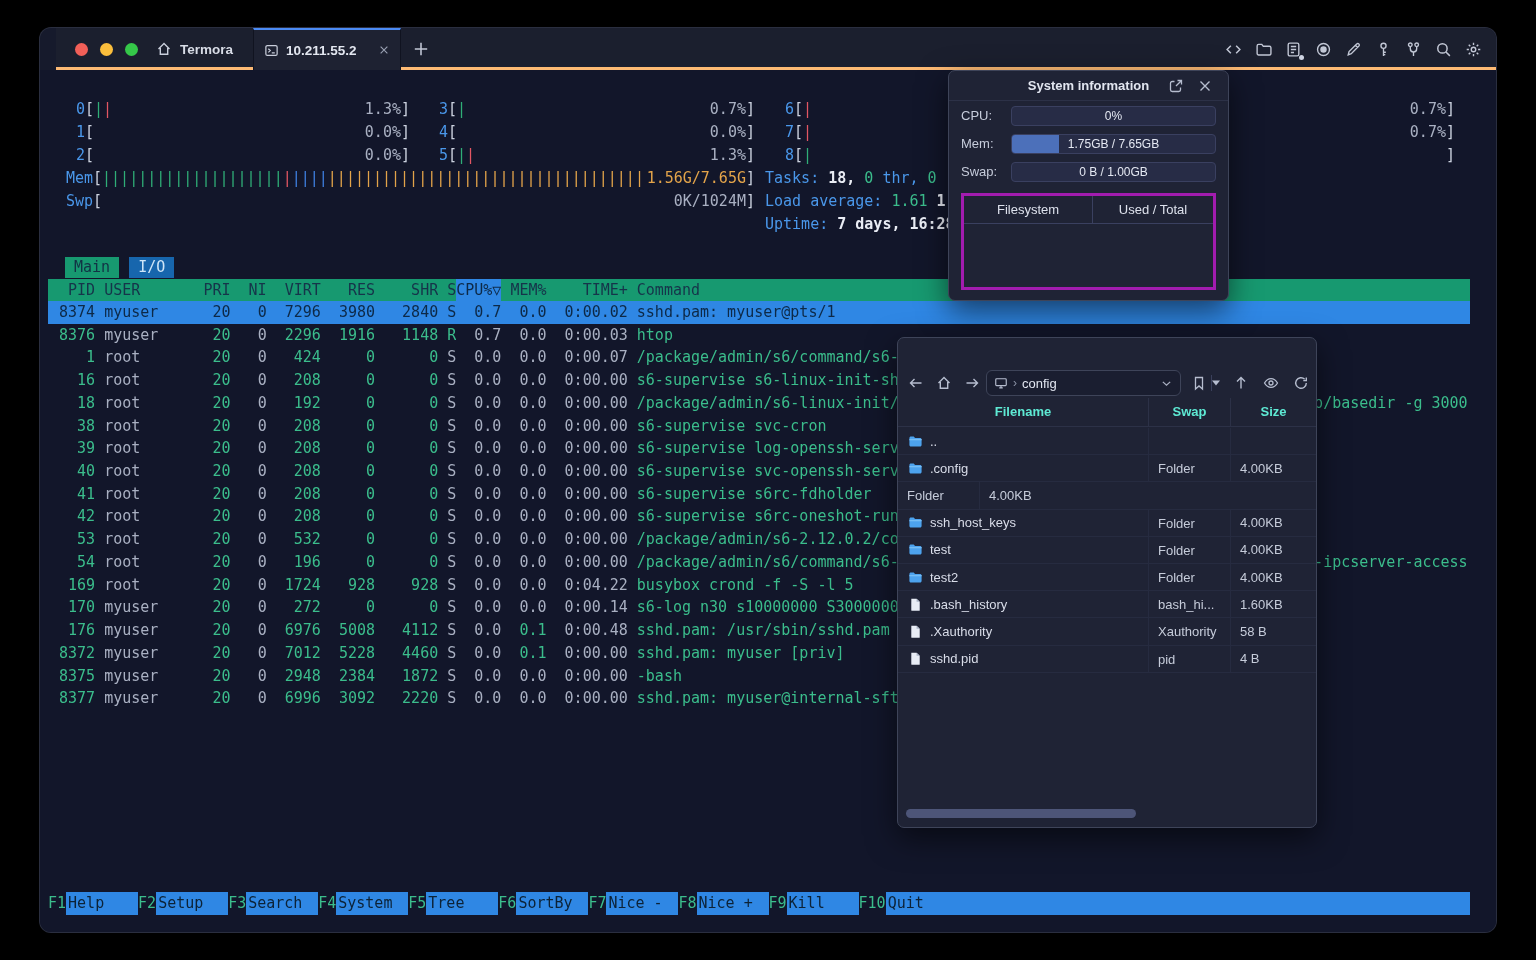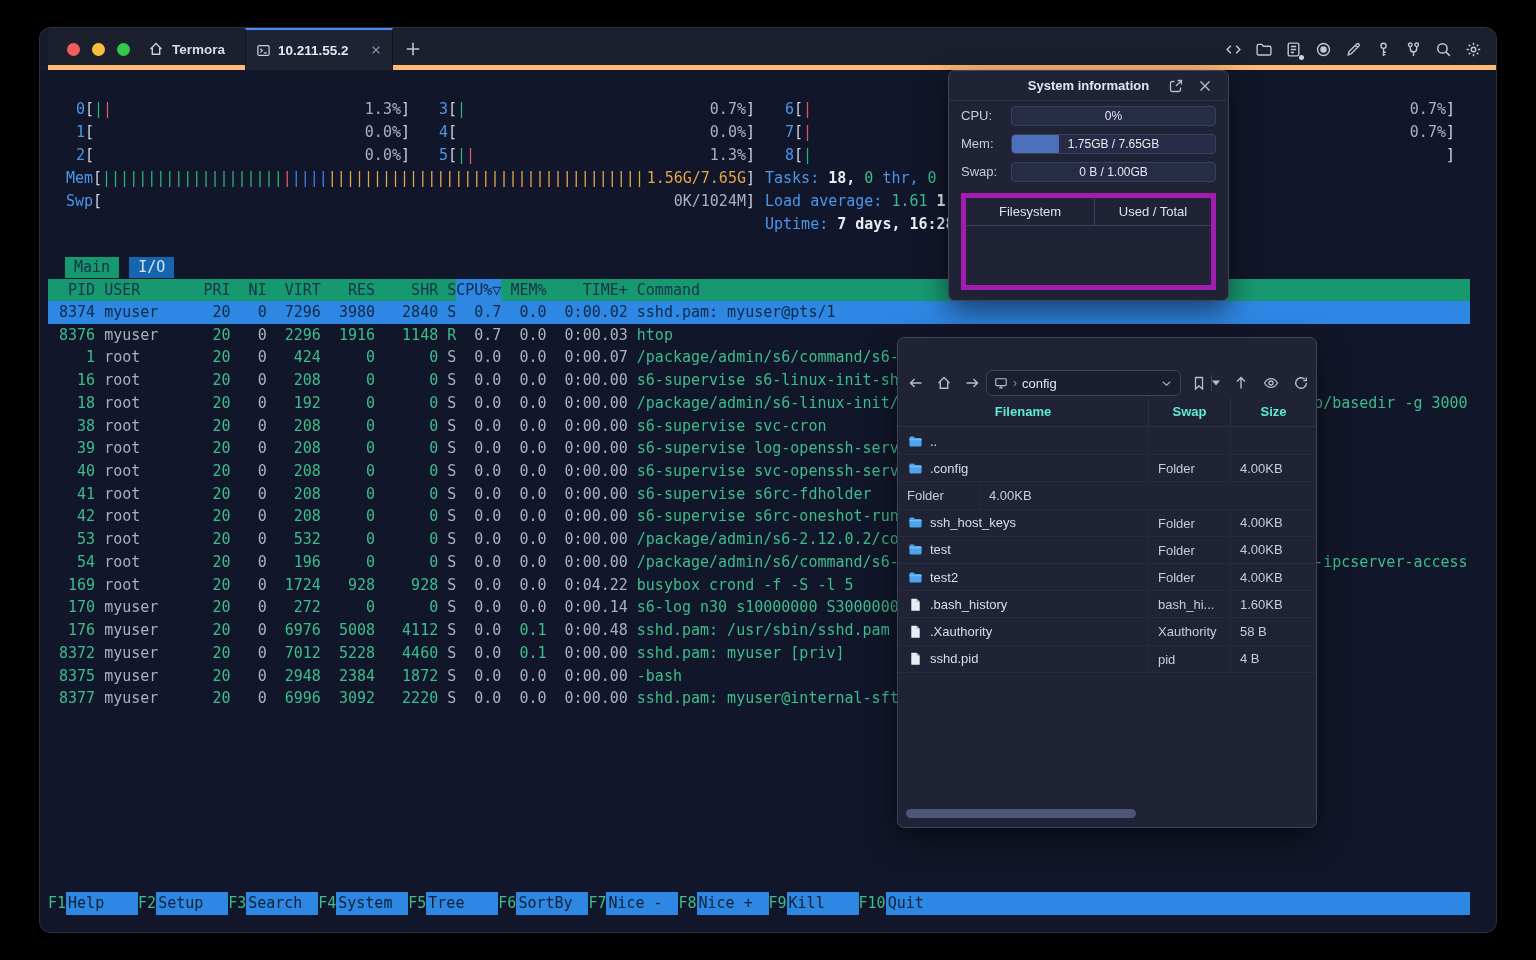--- a/index.html
+++ b/index.html
@@ -6,22 +6,22 @@
     --grn:#3bbd8c; --gry:#a9b0c2; --wht:#e9ecf4; --lbl:#4a97ea; --org:#e3a44a;
     --red:#e25663; --blu:#3f7fe0; --hdr:#179970; --sel:#2f87e4; --dark:#0d2947;
     --panel:#1f2335; --pborder:#3e4459; --chrome:#1b1f2e; --termbg:#12162a;
   }
   *{box-sizing:border-box}
   body{margin:0;background:#000;width:1536px;height:960px;position:relative;
        font-family:"Liberation Sans",sans-serif;overflow:hidden}
   .window{position:absolute;left:40px;top:28px;width:1456px;height:904px;background:#161a2c;
           border-radius:11px;overflow:hidden;box-shadow:0 0 0 1px #2a2e3f}
   
-  .titlebar{position:absolute;left:8px;top:0;right:0;height:42px;background:var(--chrome);
-            border-bottom:5px solid #fdba74}
+  .titlebar{position:absolute;left:16px;top:0;right:0;height:42px;background:var(--chrome);
+            border-bottom:3px solid #fdba74}
   .traffic{position:absolute;left:19px;top:15px;display:flex;gap:12px}
   .tl{width:13px;height:13px;border-radius:50%;display:inline-block}
   .tl.r{background:#f25f58}.tl.y{background:#fbbe3c}.tl.g{background:#35c749}
   .apphome{position:absolute;left:100px;top:0;height:42px;display:flex;align-items:center;gap:8px;
            color:#d8dce6;font-size:13.5px;font-weight:600}
   .tab{position:absolute;left:197px;top:0;width:148px;height:42px;background:#1e2232;
        border-top:2px solid #4b8bf5;border-left:1px solid #101320;border-right:1px solid #101320;
        display:flex;align-items:center;gap:7px;padding:0 10px;color:#e3e7f0;font-size:13.5px;font-weight:600}
   .tabclose{margin-left:auto;width:12px;height:12px;color:#9aa1b3}
   .plusbtn{position:absolute;left:356px;top:12px;width:18px;height:18px;color:#c2c7d5}
@@ -79,21 +79,21 @@
   .picon{position:absolute;width:16px;height:16px;color:#b6bdcf;top:7px}
   
   #sysinfo{left:908px;top:42px;width:281px;height:231px}
   #si-open{right:44px}#si-close{right:15px}
   .sirow{position:absolute;left:12px;right:12px;height:20px}
   .silabel{position:absolute;left:0;top:2px;font-size:13px;color:#c6ccdb}
   .sibar{position:absolute;left:50px;right:0;top:0;height:20px;background:#272c46;
          border:1px solid #3a4060;border-radius:4px;overflow:hidden}
   .sifill{position:absolute;left:0;top:0;bottom:0;background:#4c70ba}
   .sitext{position:absolute;left:0;right:0;top:0;line-height:19px;text-align:center;font-size:12px;color:#e4e8f2}
-  .fstable{position:absolute;left:12px;right:12px;top:122px;bottom:10px;border:5px solid #a21caf}
+  .fstable{position:absolute;left:12px;right:12px;top:122px;bottom:10px;border:3px solid #a21caf}
   .fshead{display:flex;height:28px;line-height:27px;border-bottom:1px solid #3a4060;font-size:13px;color:#dde1ec}
   .fshead span{text-align:center}
   .fshead span:first-child{width:129px;border-right:1px solid #3a4060;flex:none}
   .fshead span:last-child{flex:1}
   .fsrow{display:flex;height:28px;line-height:27px;border-bottom:1px solid #2c3147;font-size:13px;color:#cdd3e1}
   .fsrow span:first-child{width:129px;border-right:1px solid #3a4060;padding-left:8px;flex:none}
   .fsrow span:last-child{flex:1;padding-left:8px}
   
   #sftp{left:857px;top:309px;width:420px;height:491px}
   #sf-dl{left:12px}#sf-help{right:74px}#sf-open{right:44px}#sf-close{right:14px}

